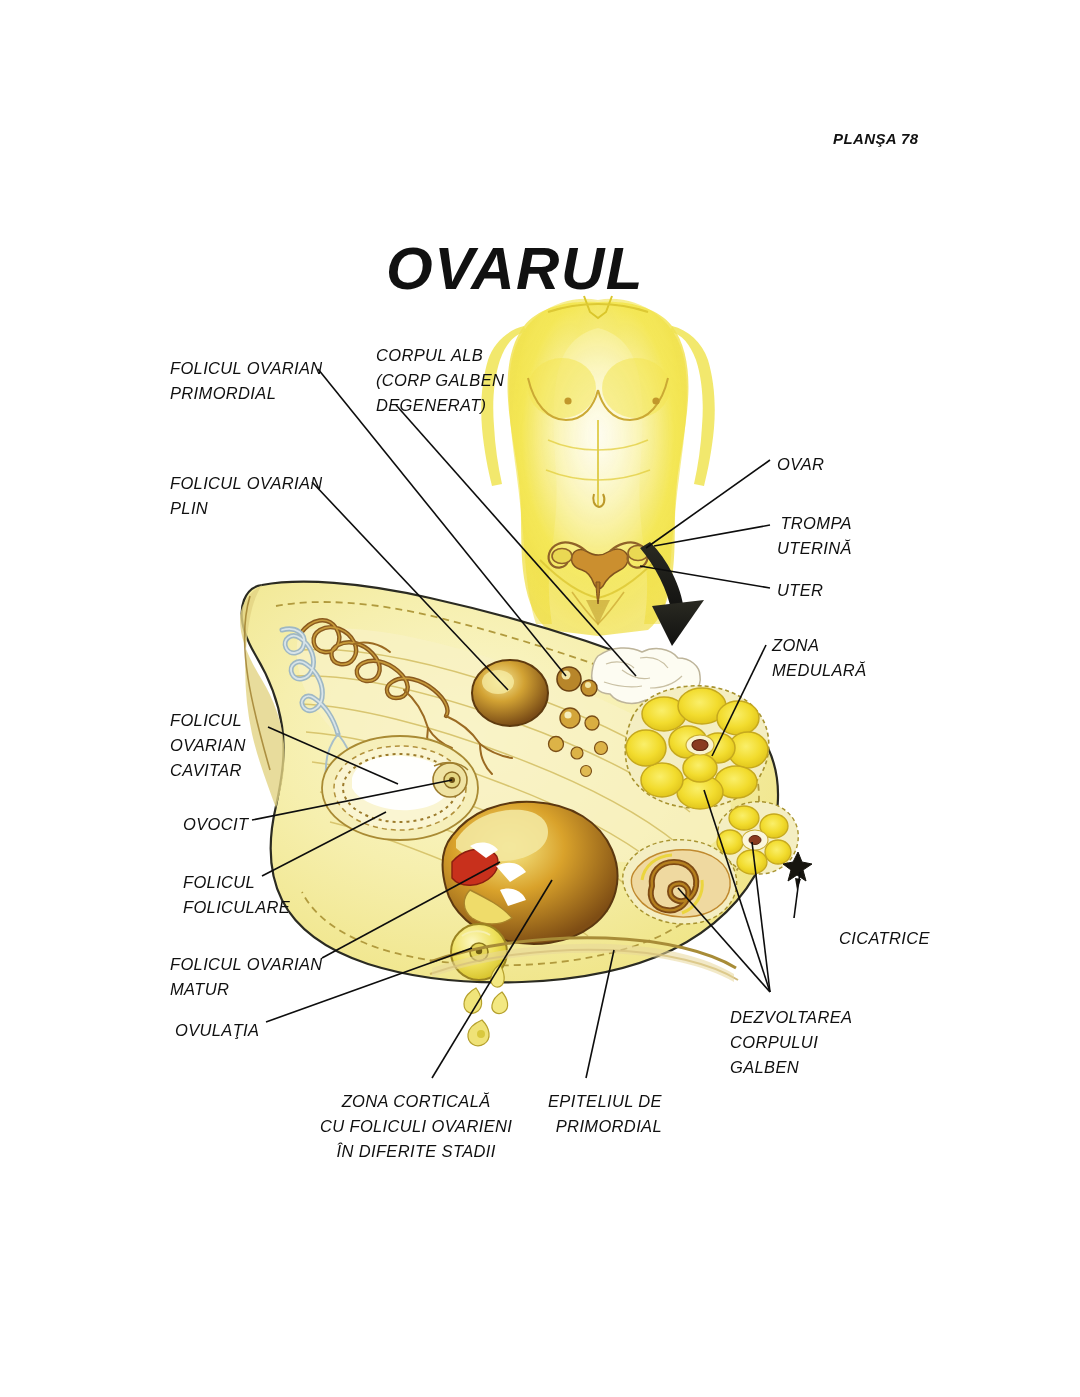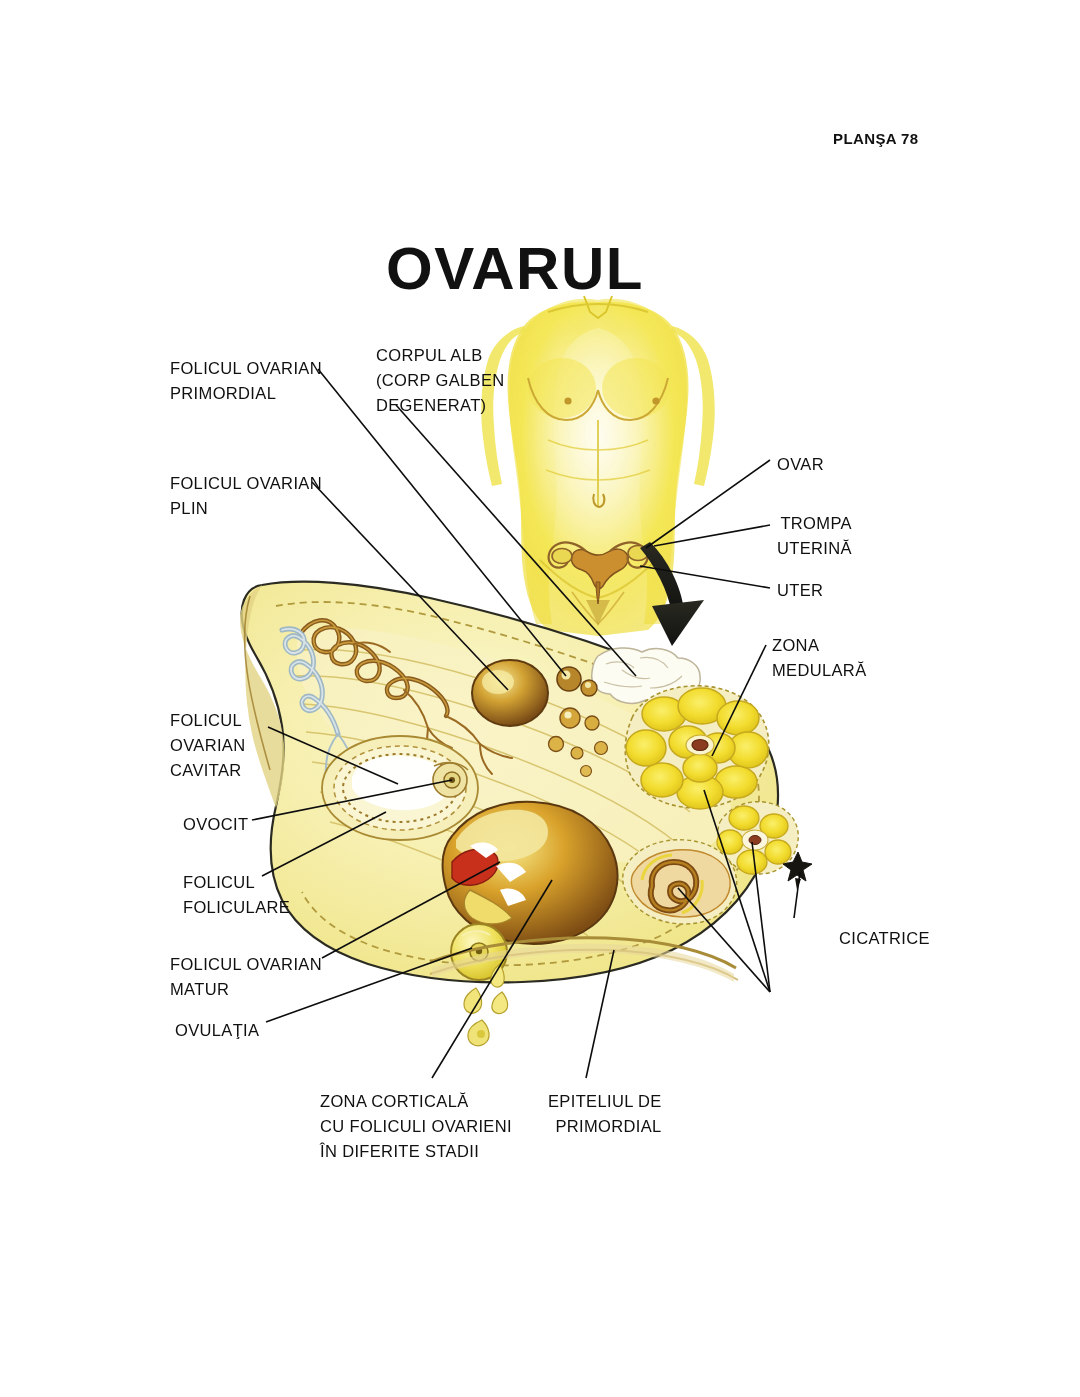--- a/index.html
+++ b/index.html
@@ -14,20 +14,21 @@
     position: relative;
     overflow: hidden;
     font-family: "Liberation Sans", sans-serif;
     color: #111111;
   }
   #stage {
     position: absolute;
     inset: 0;
     width: 1080px;
     height: 1397px;
+    font-style: italic;
   }
   .plate-number {
     position: absolute;
     left: 833px;
     top: 130px;
     font-size: 15px;
     font-weight: bold;
     letter-spacing: 0.4px;
     white-space: nowrap;
   }
@@ -514,22 +515,27 @@
 
   <div class="lbl" style="left:772px; top:633px;">
     <div>ZONA</div>
     <div>MEDULARĂ</div>
   </div>
 
   <div class="lbl" style="left:839px; top:926px;">
     <div>CICATRICE</div>
   </div>
 
-
-  <div class="lbl" style="left:320px; top:1089px;">
+  <div class="lbl" style="left:730px; top:1005px;">
+    <div>DEZVOLTAREA</div>
+    <div>CORPULUI</div>
+    <div>GALBEN</div>
+  </div>
+
+  <div class="lbl" style="left:320px; top:1089px;text-align:center;">
     <div>ZONA CORTICALĂ</div>
     <div>CU FOLICULI OVARIENI</div>
     <div>ÎN DIFERITE STADII</div>
   </div>
 
   <div class="lbl" style="left:548px; top:1089px;text-align:right;">
     <div>EPITELIUL DE</div>
     <div>PRIMORDIAL</div>
   </div>
 

